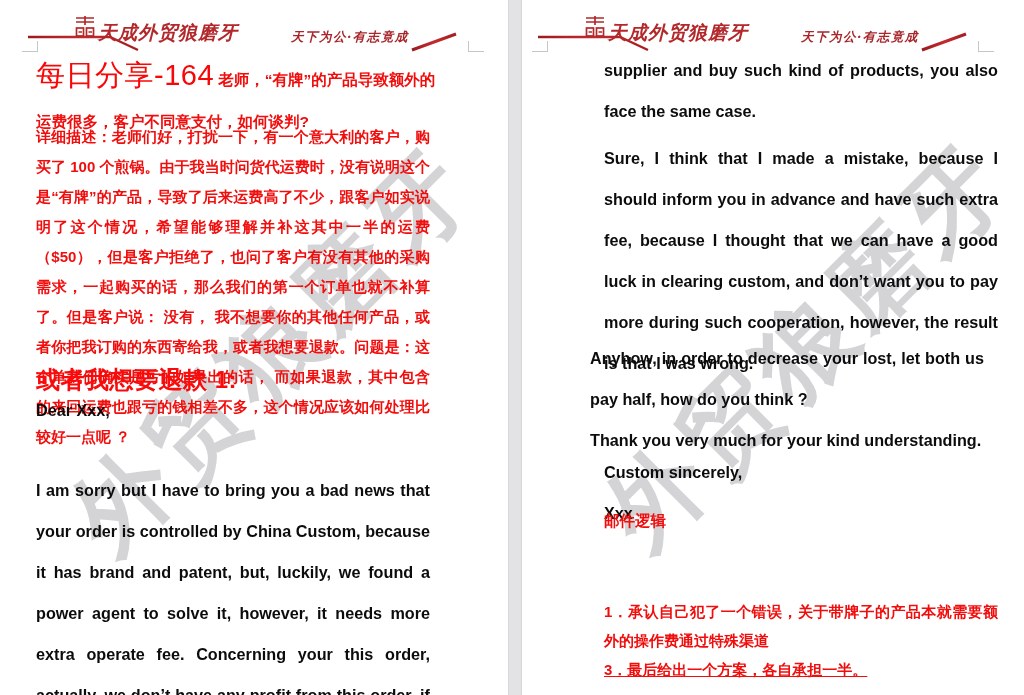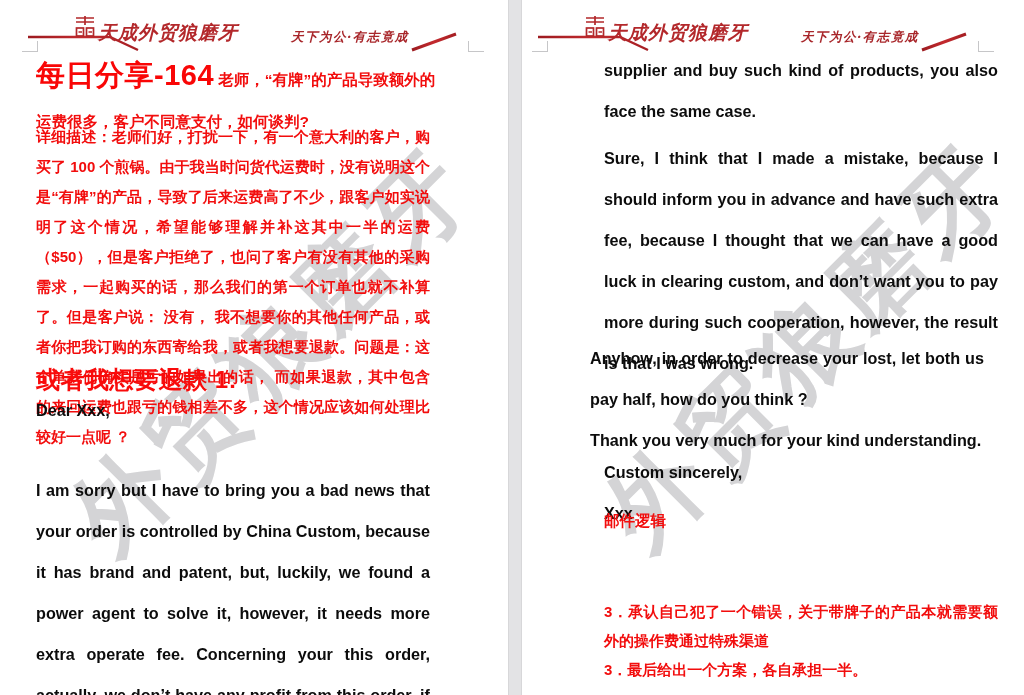--- a/index.html
+++ b/index.html
@@ -36,21 +36,21 @@
     position:absolute; top:29px; z-index:3;
     font-family:"DejaVu Serif", serif; font-weight:bold; font-style:italic;
     font-size:12.5px; color:#a8262a; letter-spacing:1.5px; white-space:nowrap;
   }
   .crop { position:absolute; top:41px; width:16px; height:11px; z-index:1; }
   .crop-l { border-bottom:1.5px solid #c6c6c8; border-right:1.5px solid #c6c6c8; }
   .crop-r { border-bottom:1.5px solid #c6c6c8; border-left:1.5px solid #c6c6c8; }
   
   .abs { position:absolute; z-index:2; }
   .title-block { line-height:42px; width:400px; }
-  .title-big  { font-size:29px; font-weight:700; color:#f90606; letter-spacing:0.5px; }
+  .title-big  { font-size:29px; font-weight:400; color:#f90606; letter-spacing:0.5px; }
   .title-rest { font-size:15.5px; font-weight:bold; color:#f20d0d; }
   .zh-body {
     font-size:15px; line-height:30px; font-weight:bold; color:#f20d0d;
     text-align:justify; text-align-last:left; width:394px;
   }
   .section-h { font-size:24px; font-weight:800; color:#f90b0b; letter-spacing:0.5px; }
   .en {
     font-size:16.2px; line-height:41px; font-weight:bold; color:#0c0c0c;
     width:394px; text-align:justify; text-align-last:left;
   }
@@ -148,17 +148,17 @@
       <p class="en en-plain">Thank you very much for your kind understanding.</p>
     </div>
 
     <div class="abs" style="left:82px; top:452px; width:394px;">
       <p class="en en-plain">Custom sincerely,</p>
       <p class="en en-plain">Xxx</p>
     </div>
 
     <p class="abs logic-h" style="left:82px; top:511px;">邮件逻辑</p>
 
-    <p class="abs zh-item" style="left:82px; top:597px;">3．承认自己犯了一个错误，关于带牌子的产品本就需要额外的操作费通过特殊渠道</p>
-    <p class="abs zh-item" style="left:82px; top:655px;">3．最后给出一个方案，各自承担一半。</p>
+    <p class="abs zh-item" style="left:82px; top:597px;">1．承认自己犯了一个错误，关于带牌子的产品本就需要额外的操作费通过特殊渠道</p>
+    <p class="abs zh-item" style="left:82px; top:655px;text-decoration:underline;">3．最后给出一个方案，各自承担一半。</p>
   </div>
 
 </div>
 
 </body></html>

